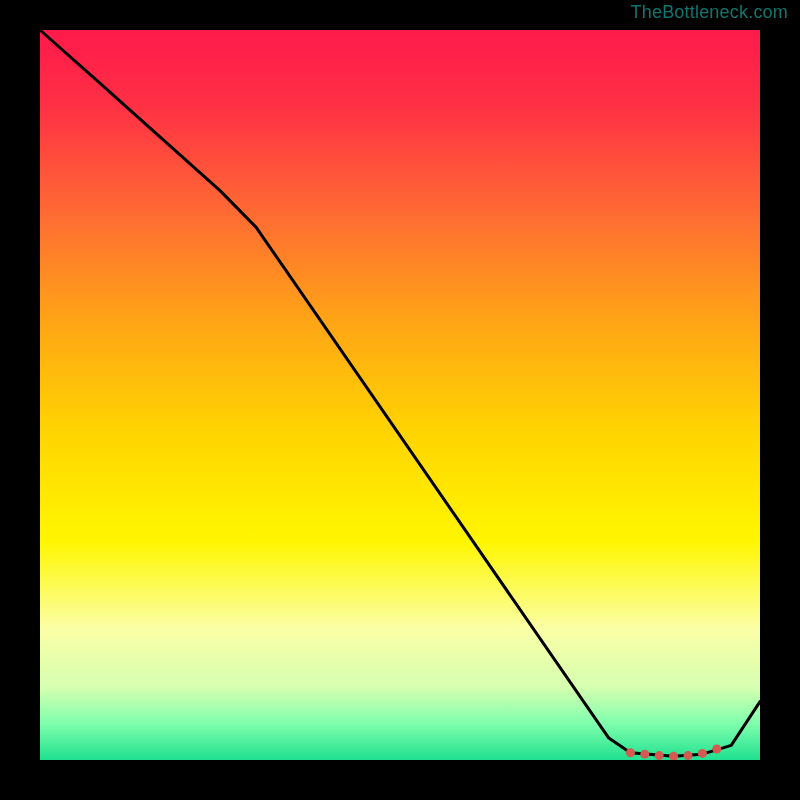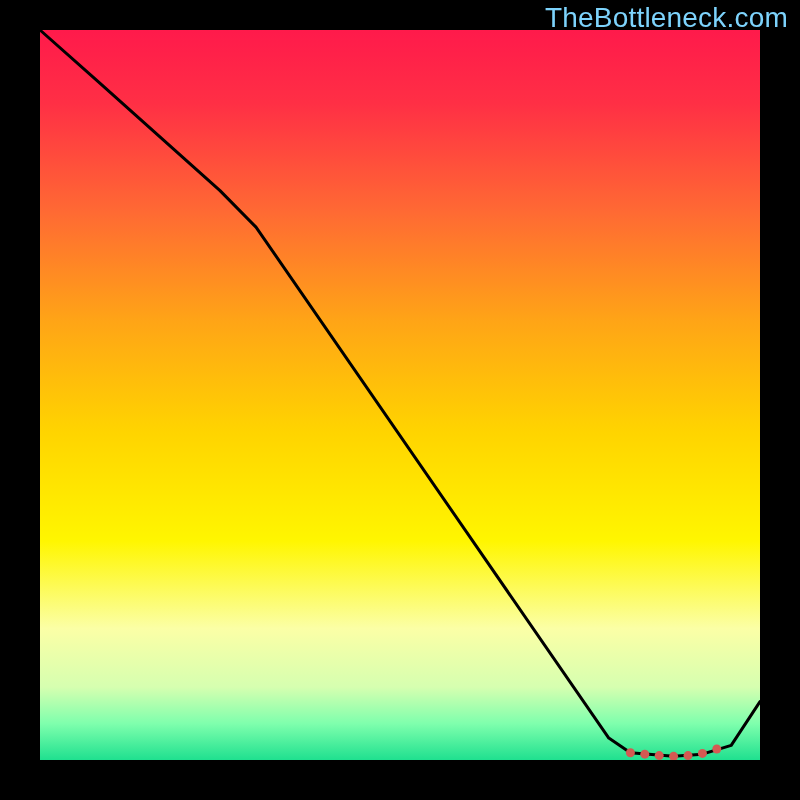--- a/index.html
+++ b/index.html
@@ -16,22 +16,22 @@
     top: 0;
     left: 0;
     width: 800px;
     height: 800px;
     background: #000;
   }
   .watermark {
     position: absolute;
     top: 2px;
     right: 12px;
-    color: #7dd3fc;
-    font-size: 28px;
+    color: #0f766e;
+    font-size: 18px;
     font-weight: 500;
     letter-spacing: 0.2px;
   }
   svg {
     display: block;
   }
 </style>
 </head>
 <body>
 

